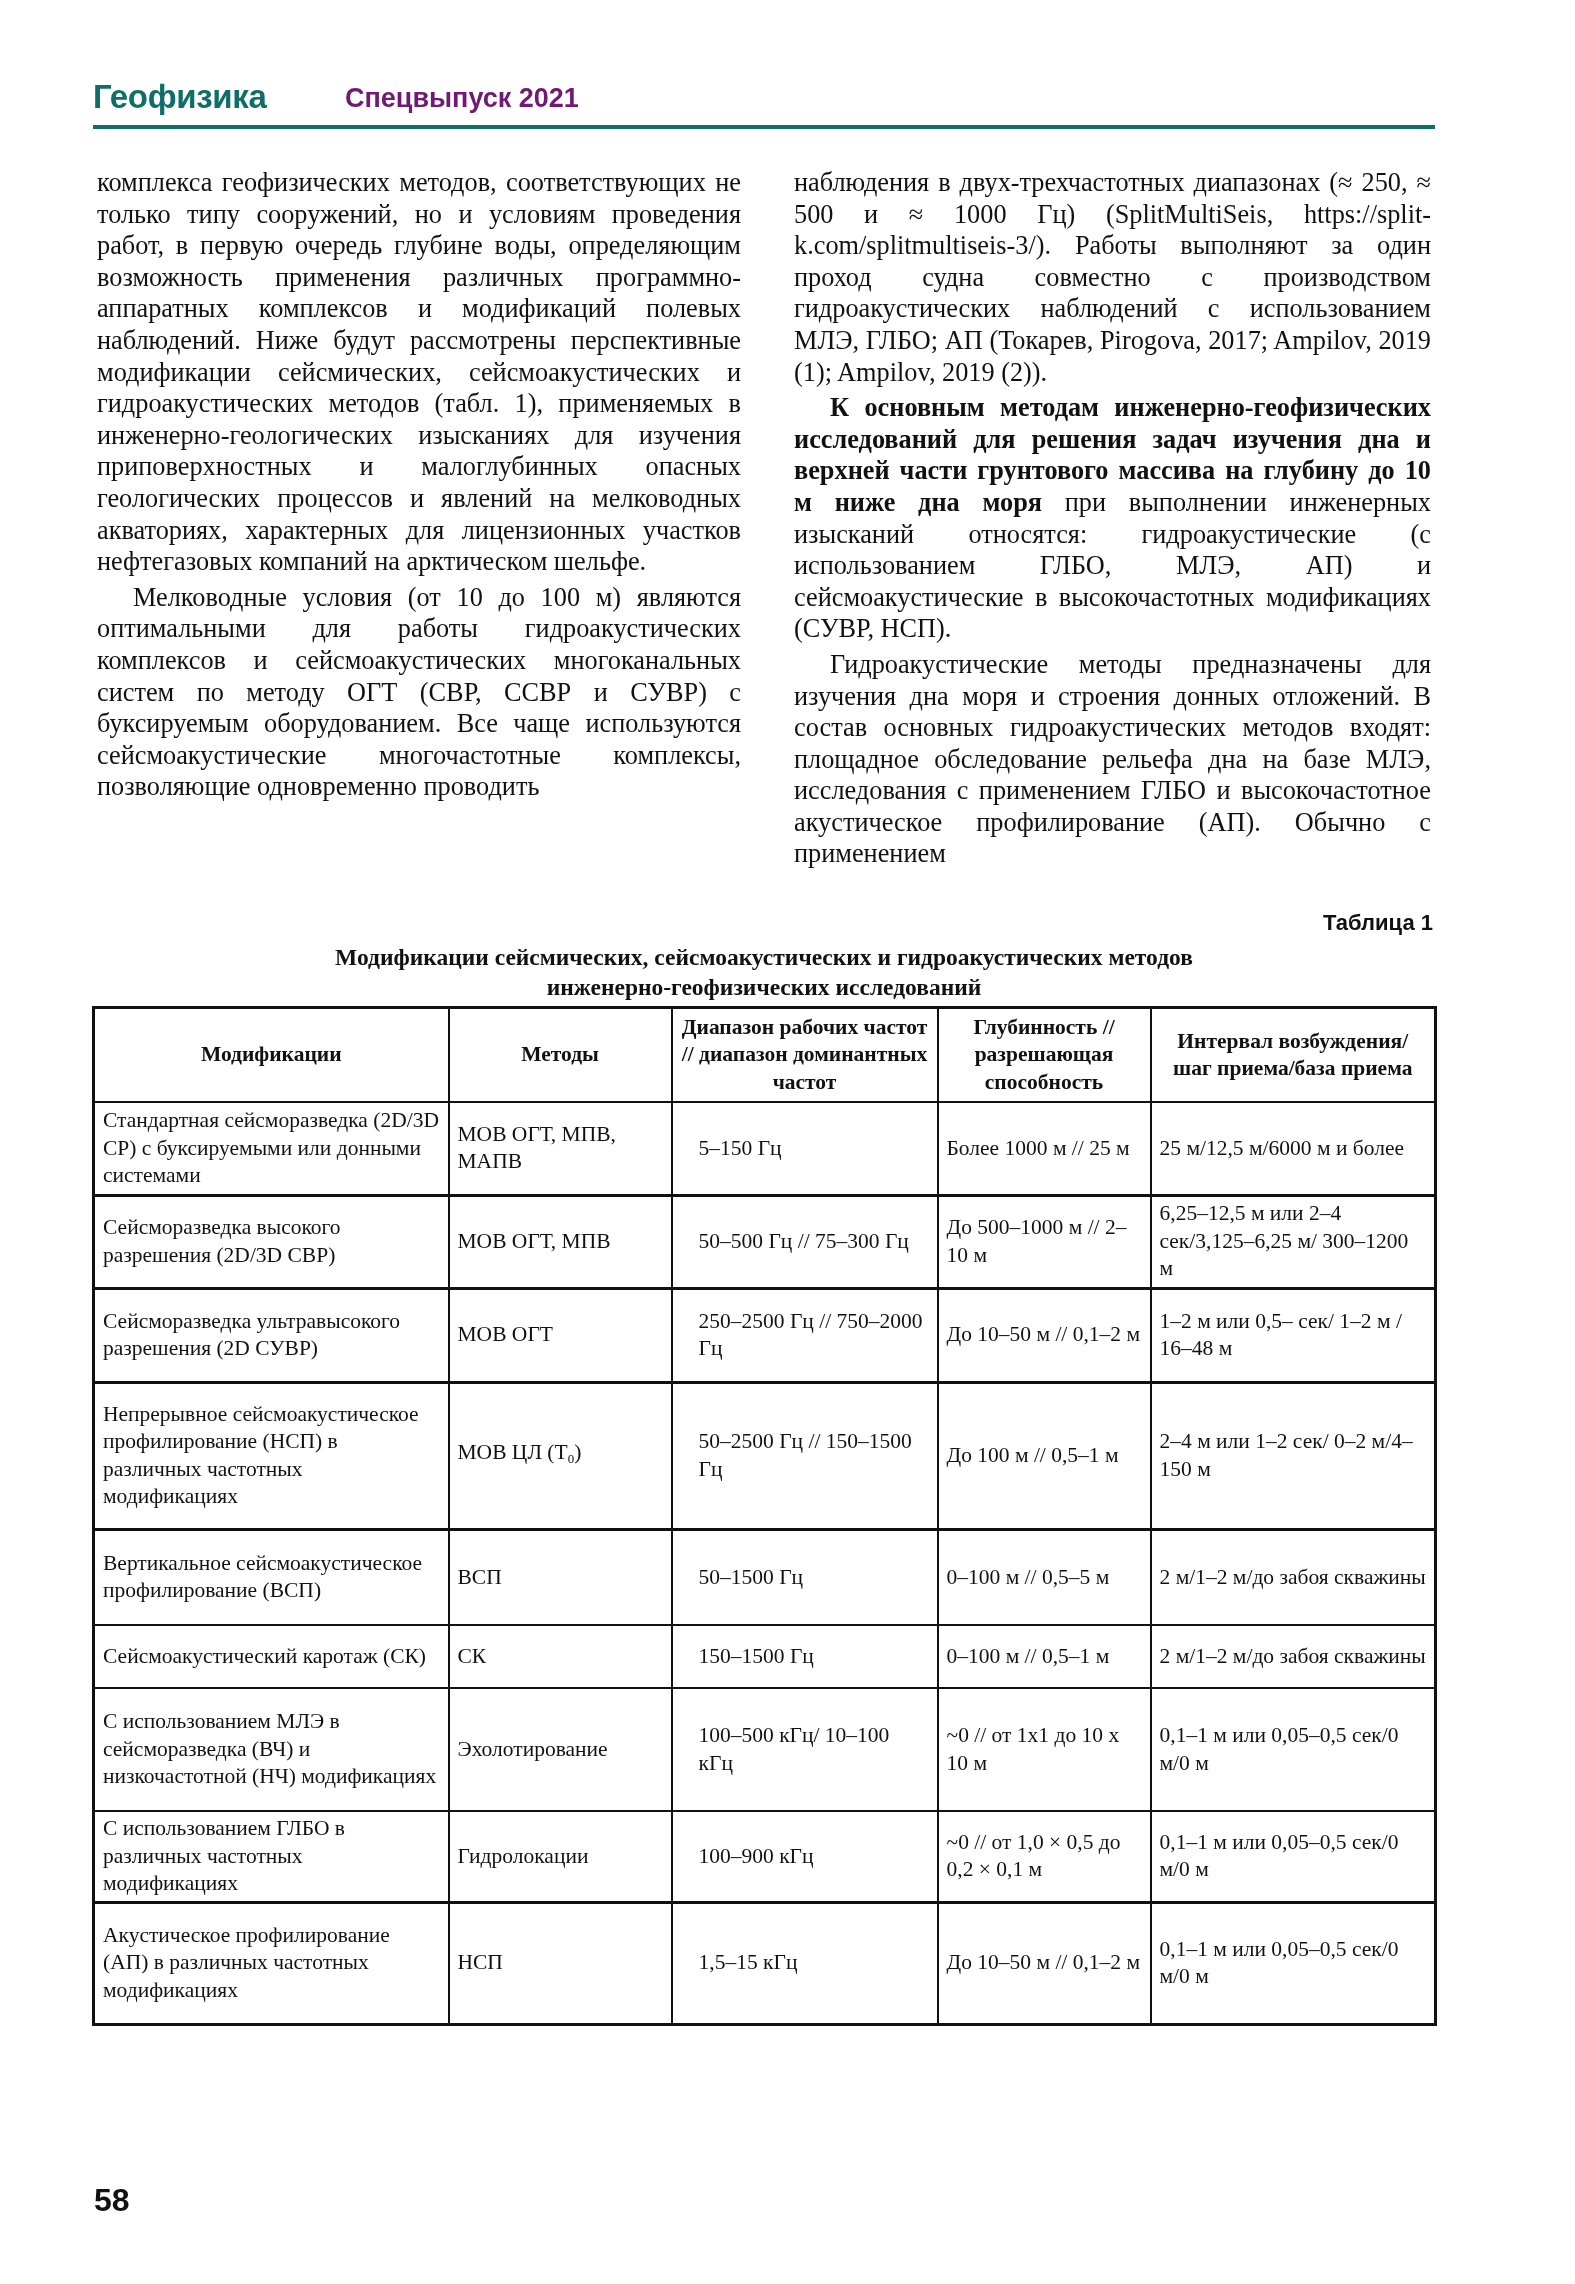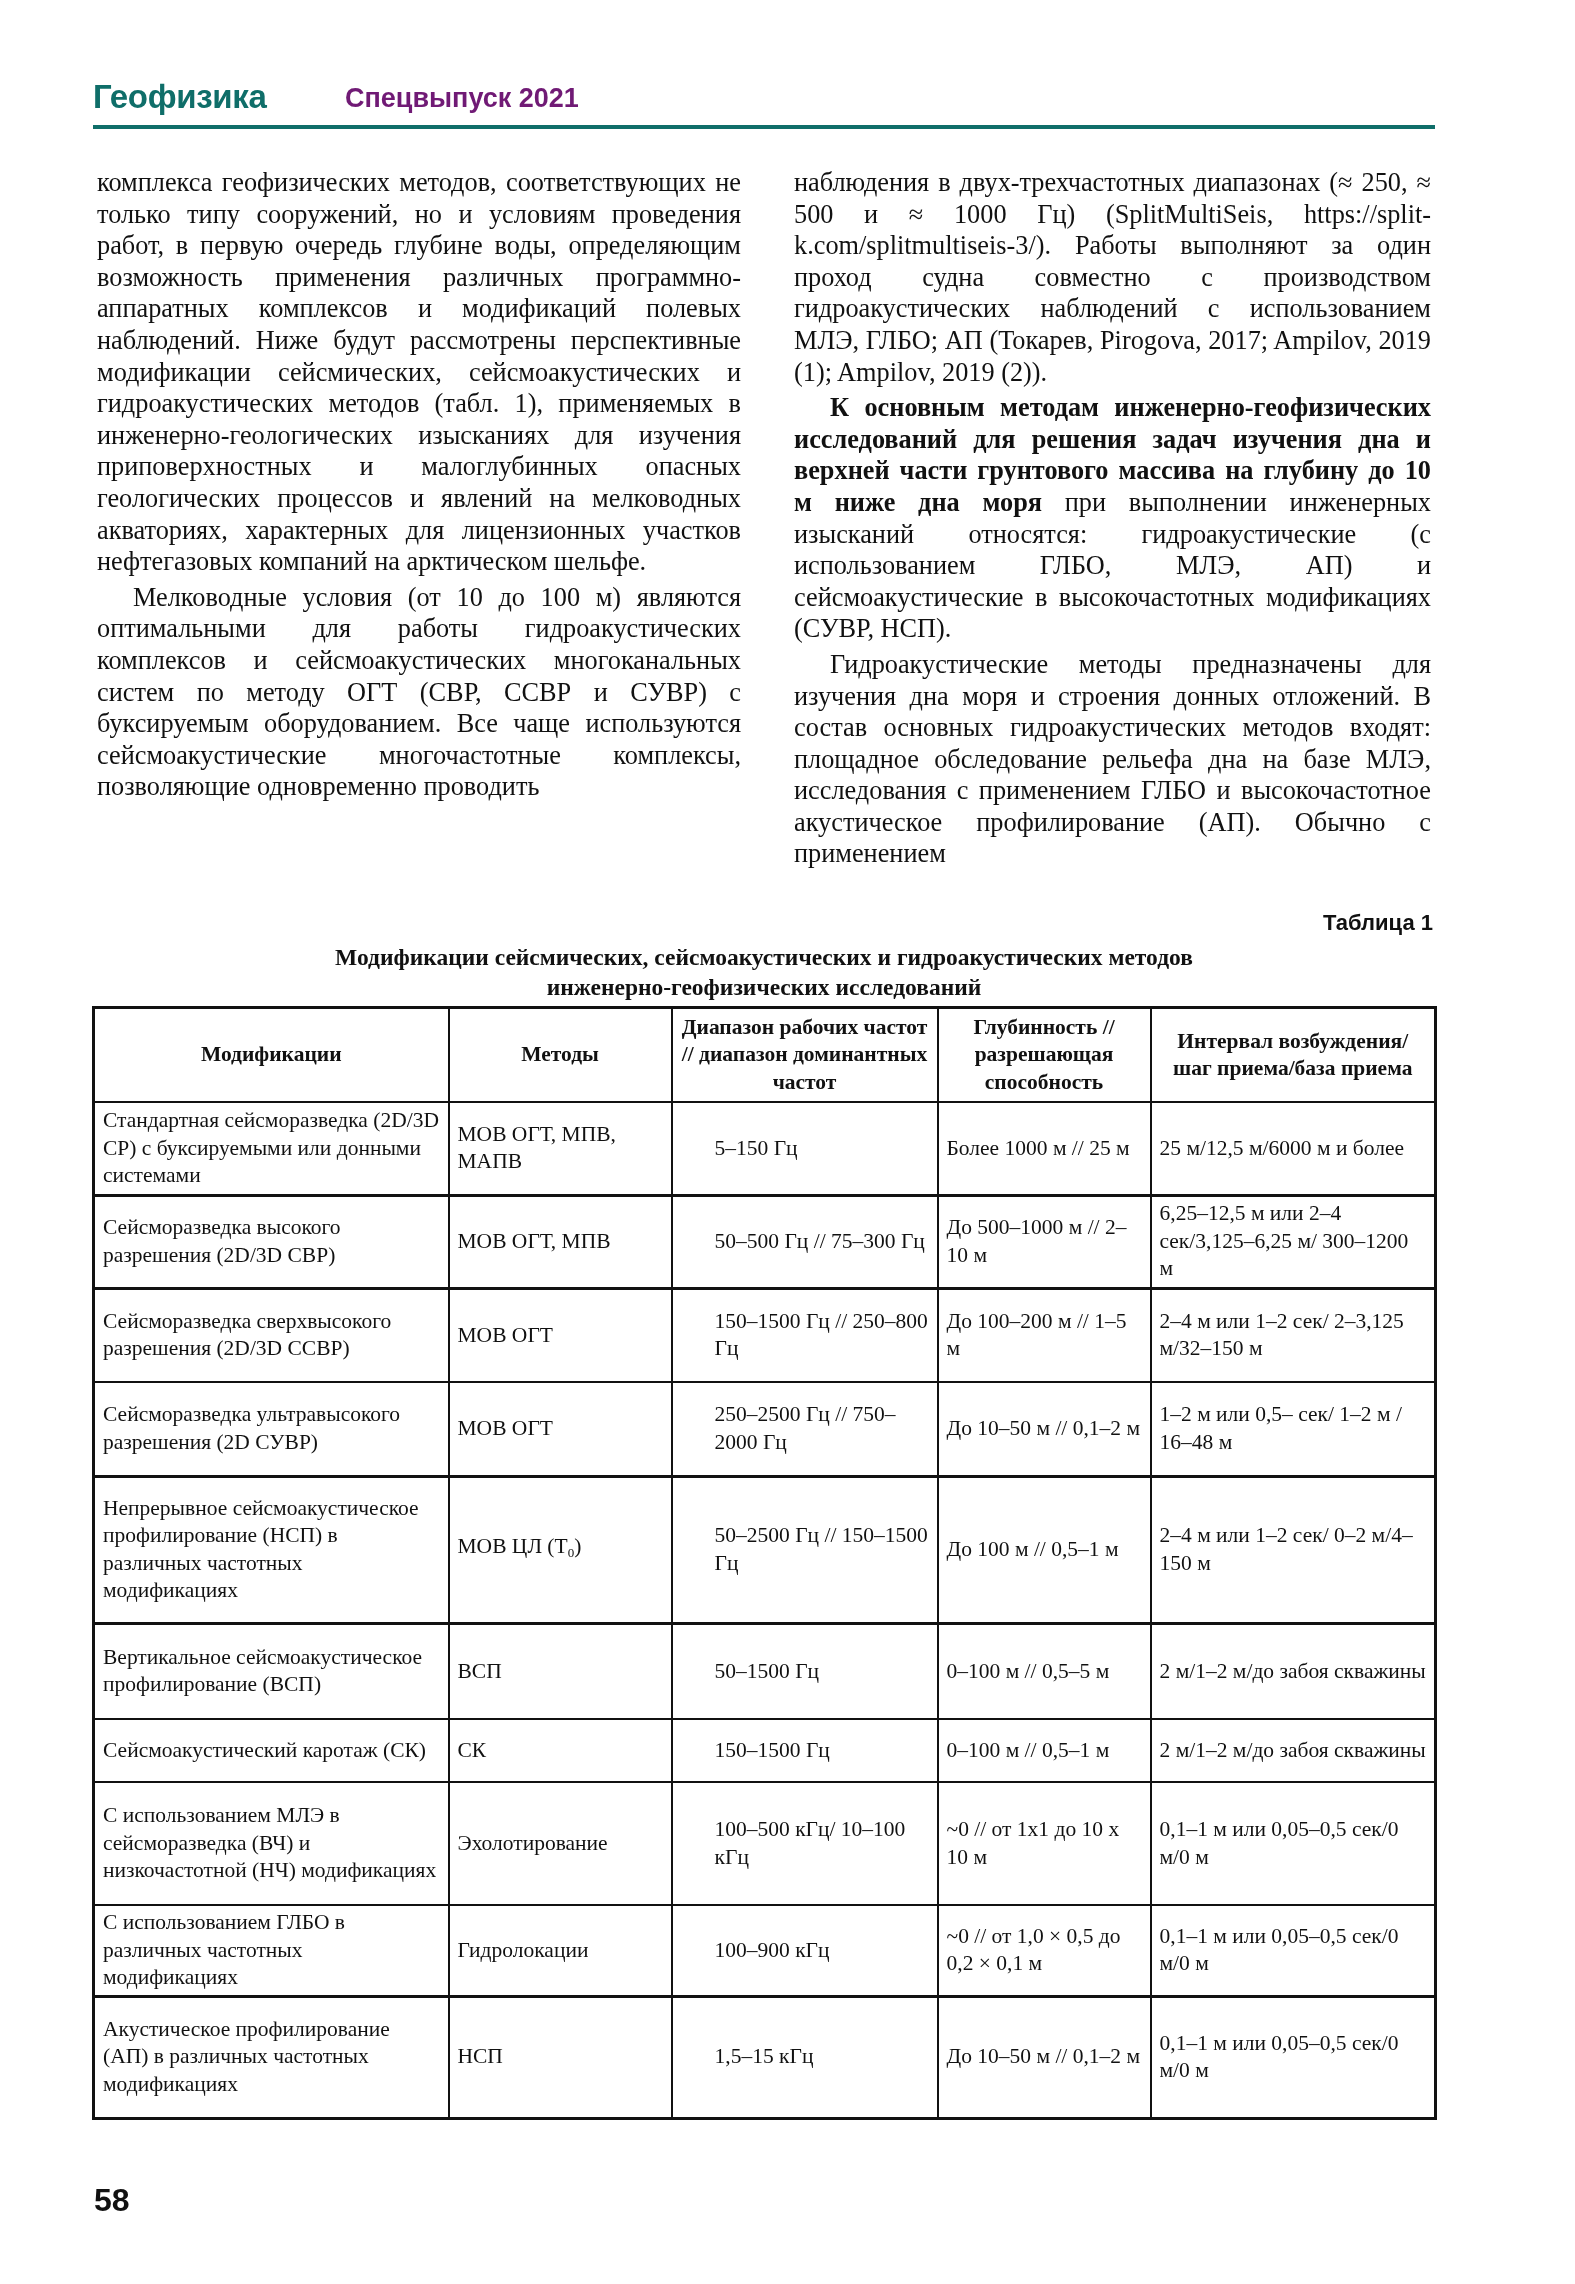--- a/index.html
+++ b/index.html
@@ -20,21 +20,21 @@
   .bold { font-weight: bold; }
 
   #table-label { position: absolute; right: 142px; top: 910px; font-size: 22px; font-weight: bold; }
   #table-title { position: absolute; left: 93px; width: 1342px; top: 942px; text-align: center; font-size: 23.5px; font-weight: bold; line-height: 30px; }
 
   #data-table { position: absolute; left: 92px; top: 1006px; width: 1342px; border-collapse: collapse; font-size: 21.5px; line-height: 27.5px; table-layout: fixed; }
   #data-table th, #data-table td { border: 2px solid #111; vertical-align: middle; padding: 2px 8px; }
   #data-table { border: 3px solid #111; }
   #data-table th { font-weight: bold; text-align: center; height: 88px; }
   #data-table td { text-align: left; }
-  #data-table td.c3 { padding-left: 42px; }
+  #data-table td.c3 { padding-left: 26px; }
   #data-table tr.thick-bottom td { border-bottom: 3px solid #111; }
   .sub { font-size: 13px; vertical-align: -4px; }
 
   #page-number { position: absolute; left: 94px; top: 2182px; font-size: 32px; font-weight: bold; }
 </style>
 </head>
 <body>
 
 <div id="running-header">
   <span id="journal-name" class="sans">Геофизика</span>
@@ -84,27 +84,20 @@
       <td>Более 1000 м // 25 м</td>
       <td>25 м/12,5 м/6000 м и более</td>
     </tr>
     <tr class="thick-bottom" style="height:93px">
       <td>Сейсморазведка высокого разрешения (2D/3D СВР)</td>
       <td>МОВ ОГТ, МПВ</td>
       <td class="c3">50–500 Гц // 75–300 Гц</td>
       <td>До 500–1000 м // 2–10 м</td>
       <td>6,25–12,5 м или 2–4 сек/3,125–6,25 м/ 300–1200 м</td>
     </tr>
-    <tr style="height:94px">
-      <td>Сейсморазведка сверхвысокого разрешения (2D/3D ССВР)</td>
-      <td>МОВ ОГТ</td>
-      <td class="c3">150–1500 Гц // 250–800 Гц</td>
-      <td>До 100–200 м // 1–5 м</td>
-      <td>2–4 м или 1–2 сек/ 2–3,125 м/32–150 м</td>
-    </tr>
     <tr class="thick-bottom" style="height:94px">
       <td>Сейсморазведка ультравысокого разрешения (2D СУВР)</td>
       <td>МОВ ОГТ</td>
       <td class="c3">250–2500 Гц // 750–2000 Гц</td>
       <td>До 10–50 м // 0,1–2 м</td>
       <td>1–2 м или 0,5– сек/ 1–2 м / 16–48 м</td>
     </tr>
     <tr class="thick-bottom" style="height:147px">
       <td>Непрерывное сейсмоакустическое профилирование (НСП) в различных частотных модификациях</td>
       <td><span>МОВ ЦЛ (T</span><span class="sub">0</span><span>)</span></td>

